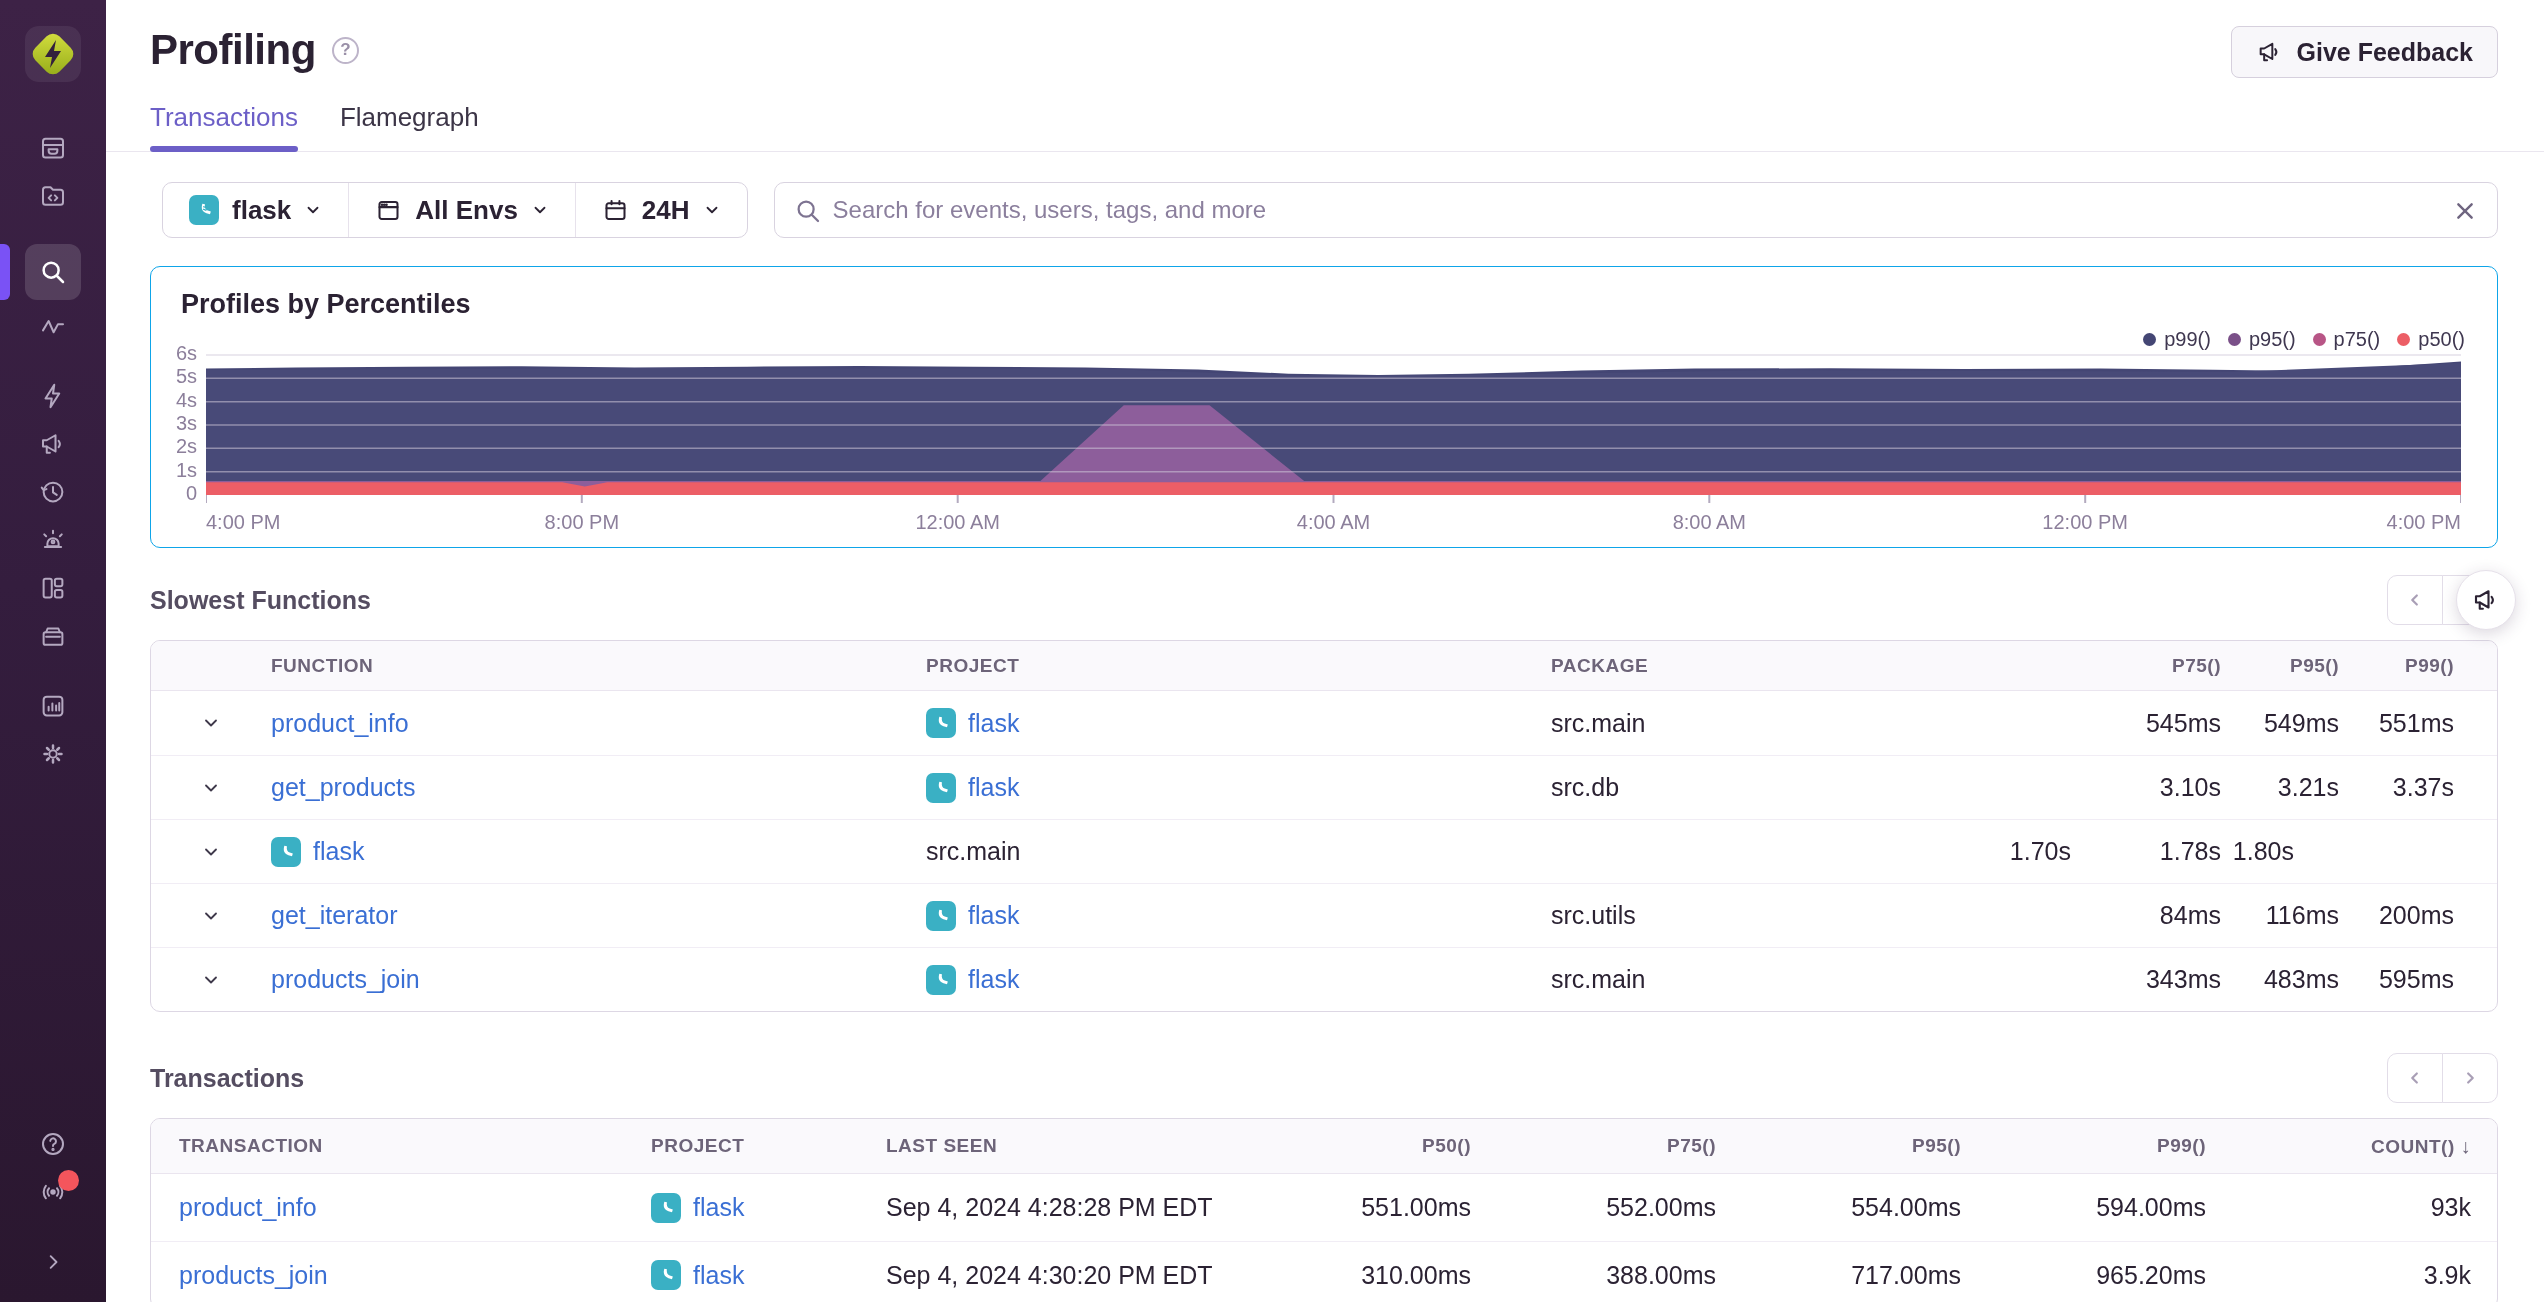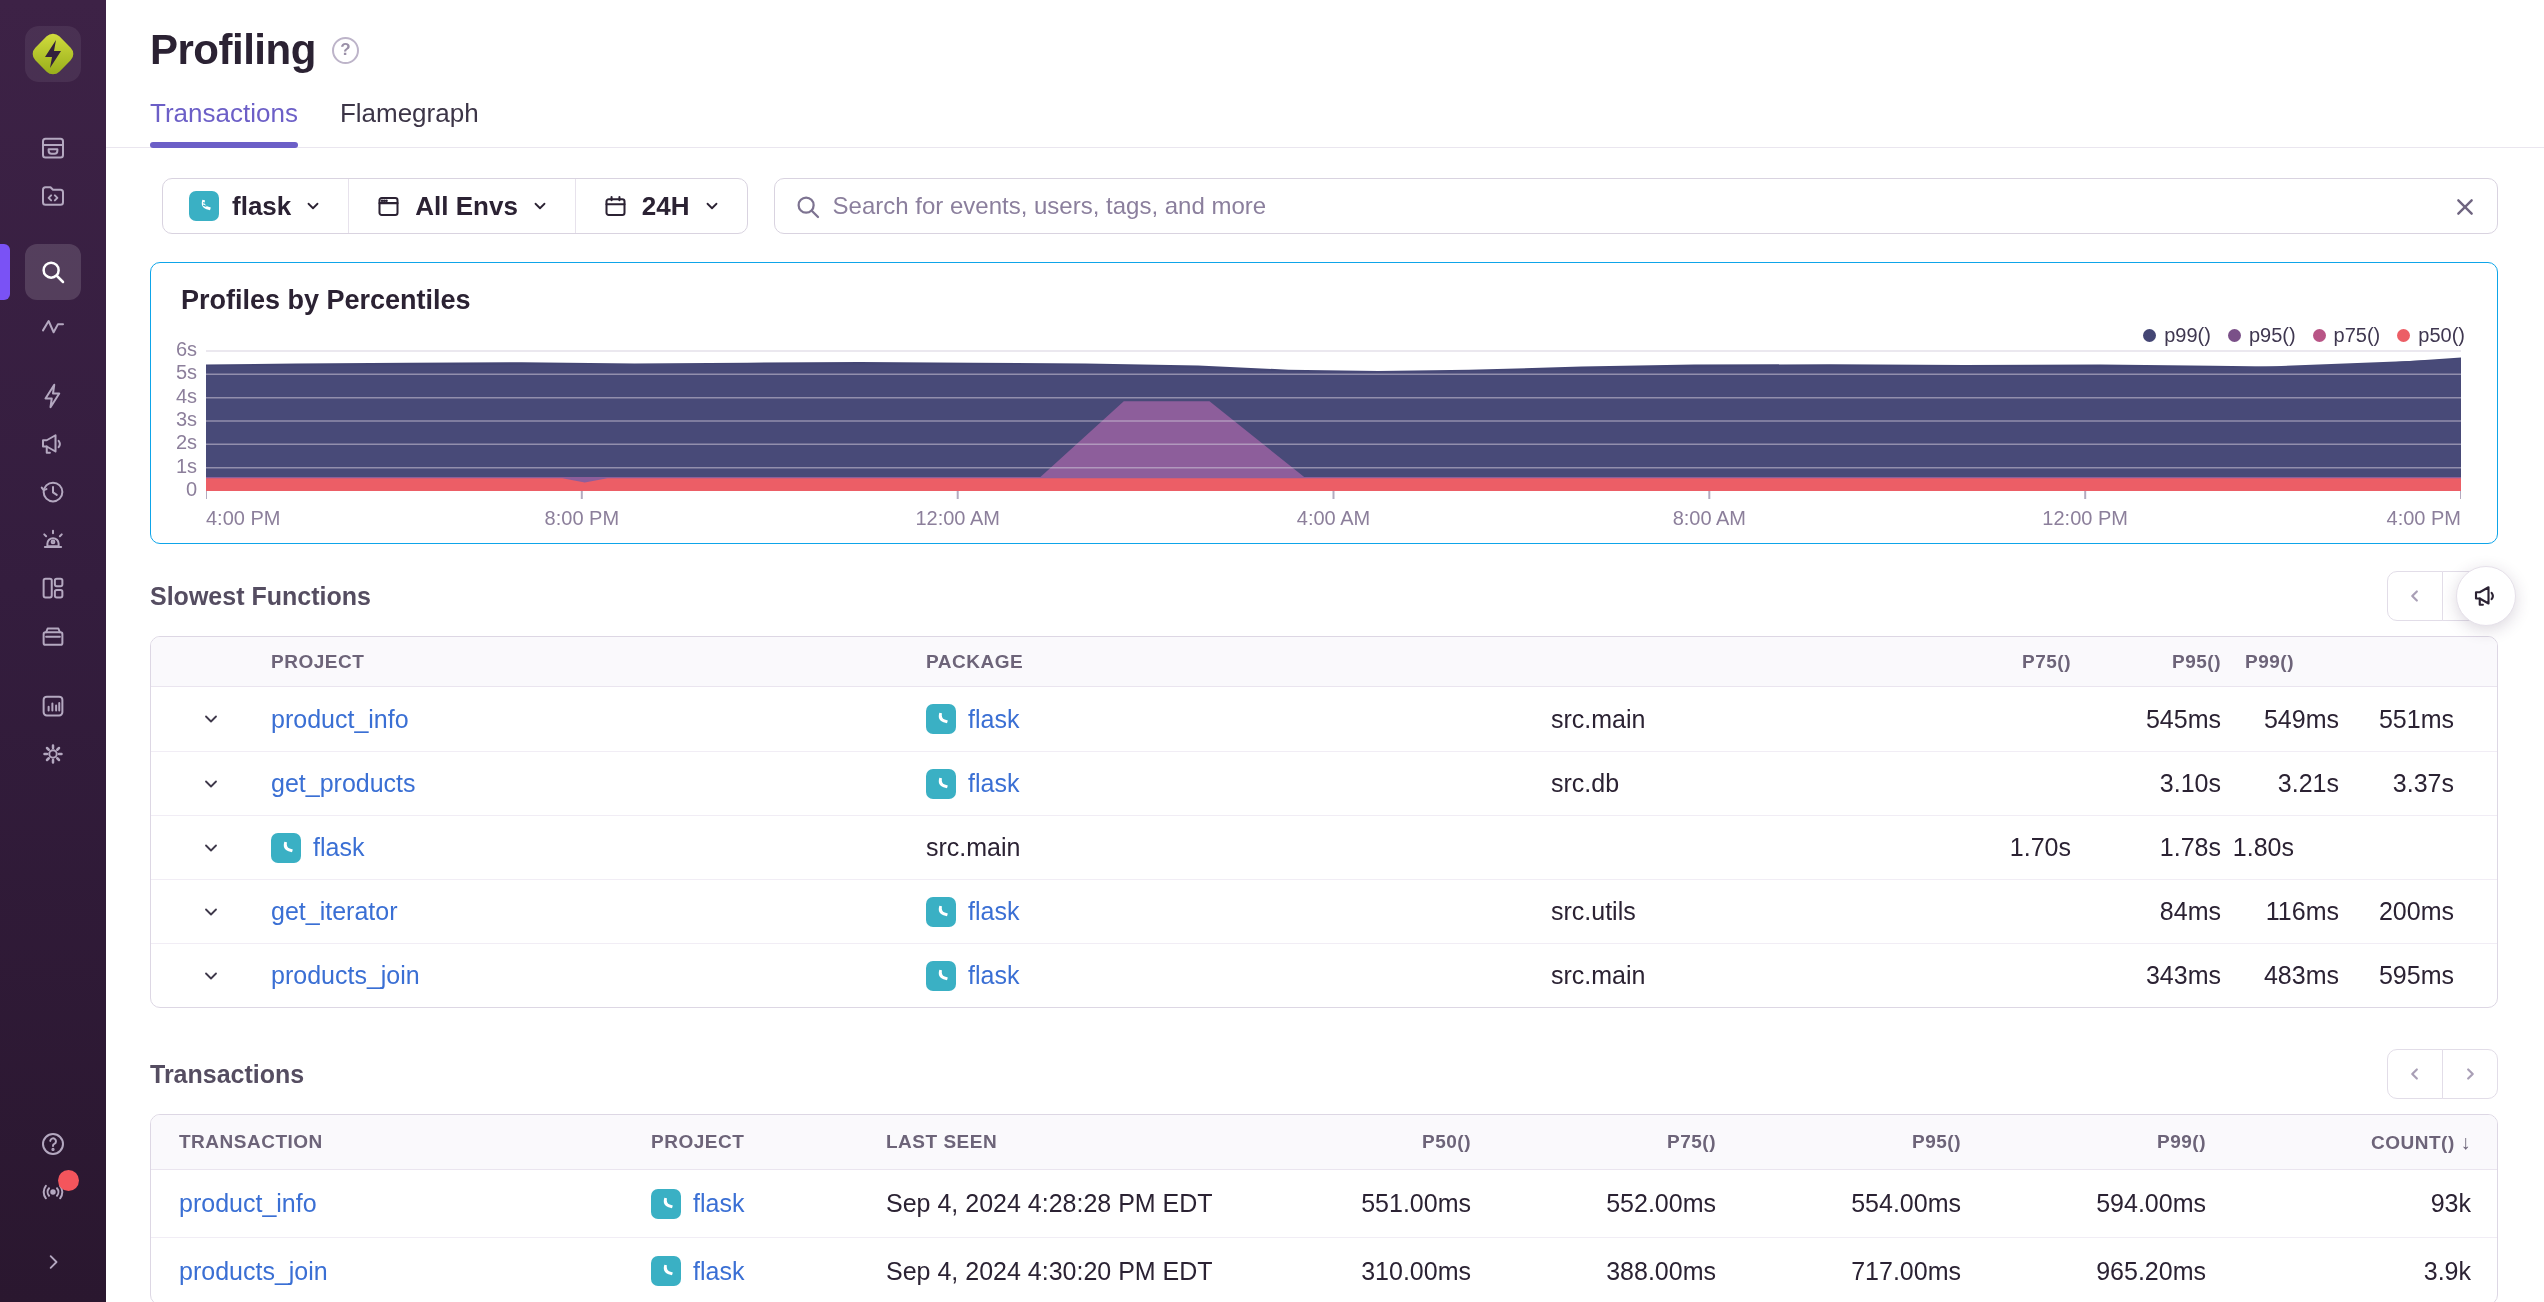--- a/index.html
+++ b/index.html
@@ -245,20 +245,28 @@
     </div>
   </aside>
 
   <div class="main">
 
     <div class="topbar">
       <div class="titlewrap">
         <h1>Profiling</h1>
         <span class="help-badge">?</span>
       </div>
+      <button class="gf-btn">
+        <svg width="28" height="28" viewBox="0 0 24 24">
+          <path d="M14 5L7 9H4v5h3l7 4z"></path>
+            <path d="M7 14v5h2.5"></path>
+            <path d="M16.5 9.5a4 4 0 0 1 0 5"></path>
+        </svg>
+        <span>Give Feedback</span>
+      </button>
     </div>
 
     <div class="tabbar">
       <div class="tab active">Transactions</div>
       <div class="tab">Flamegraph</div>
     </div>
 
     <div class="filter-row">
       <div class="seg">
         <div class="seg-item">
@@ -377,20 +385,21 @@
           <path d="M14 5L7 9H4v5h3l7 4z"></path>
             <path d="M7 14v5h2.5"></path>
             <path d="M16.5 9.5a4 4 0 0 1 0 5"></path>
         </svg>
       </div>
     </div>
 
     <div class="table-card">
       <div class="sf-grid sf-head thead">
         <div></div>
+        <div>FUNCTION</div>
         <div>PROJECT</div>
         <div>PACKAGE</div>
         <div class="num">P75()</div>
         <div class="num">P95()</div>
         <div class="num">P99()</div>
       </div>
       <div class="sf-grid sf-row">
         <div class="c-exp">
             <span class="exp-btn">
               <svg width="20" height="20" viewBox="0 0 24 24">

